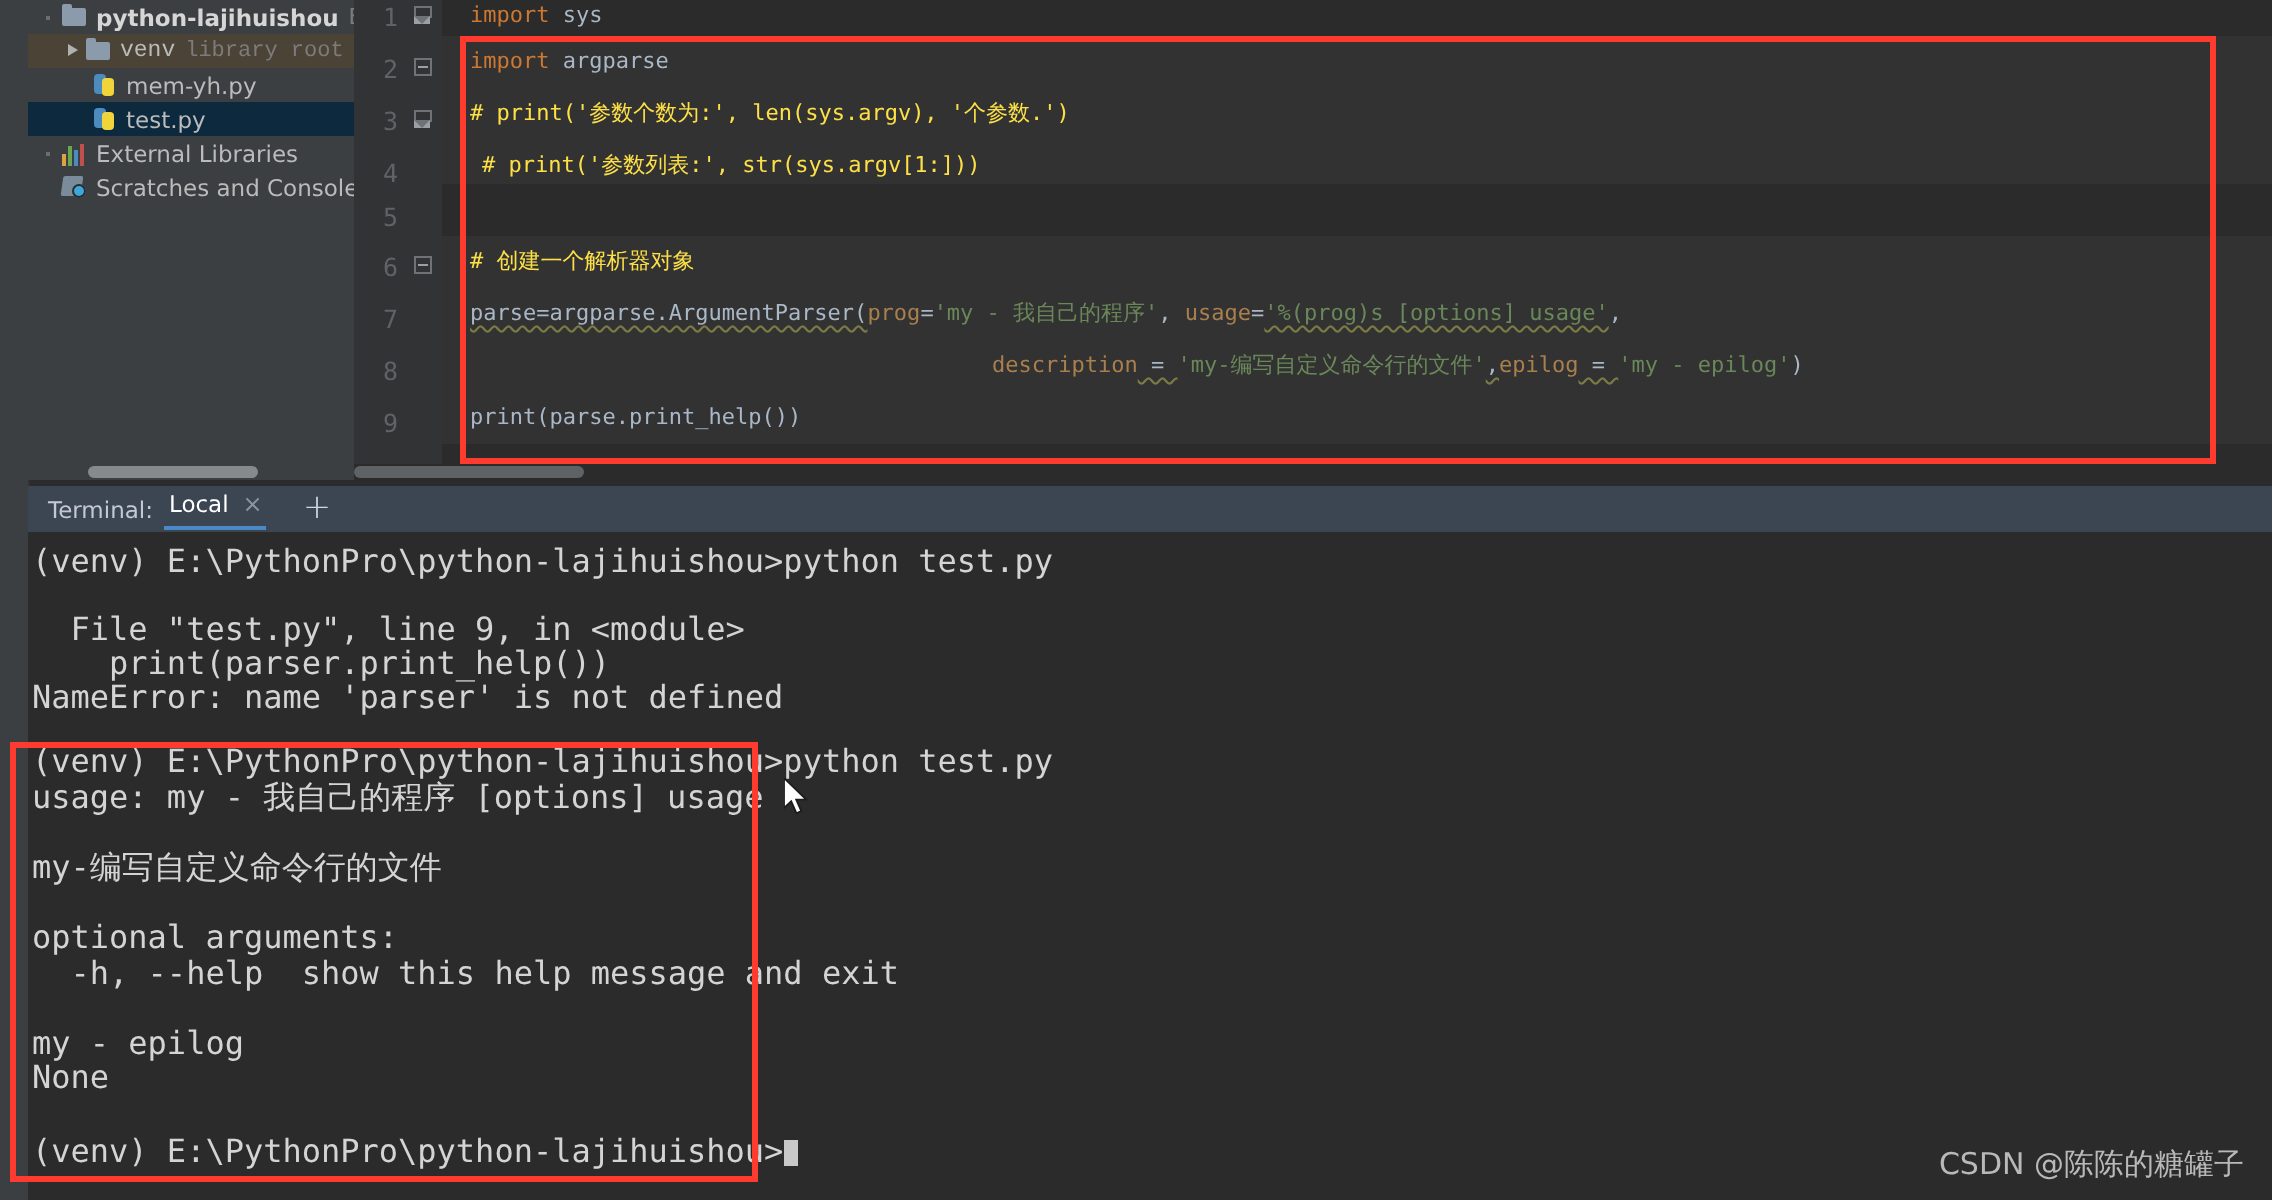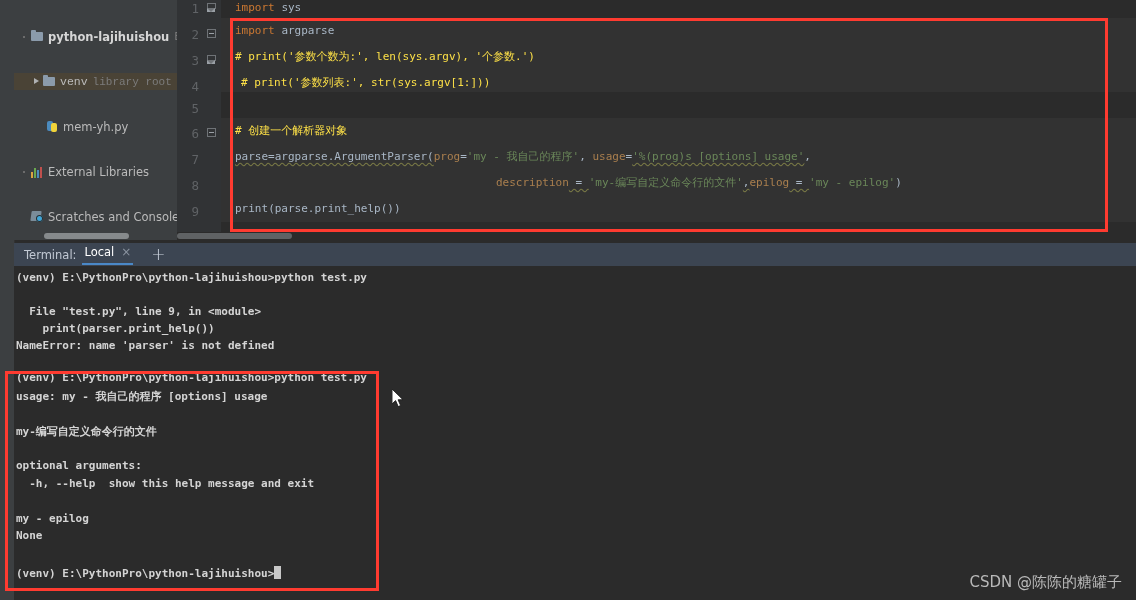--- a/index.html
+++ b/index.html
@@ -49,21 +49,20 @@
   }
   .tree-row {
     position: relative;
     height: 17px;
     display: flex;
     align-items: center;
     padding-left: 4px;
     white-space: nowrap;
     font-size: 11.5px;
     color: #bbbbbb;
-    margin-top: 28px;
   }
   .tree-row.lvl1 { padding-left: 6px; }
   .tree-row.lvl2 { padding-left: 18px; font-family: Liberation Mono, monospace; }
   .tree-row.lvl3 { padding-left: 32px; }
   .tree-row.row-venv {
     background: #4a4336;
   }
   .tree-row.row-selected {
     background: #0d293e;
   }
@@ -293,24 +292,23 @@
   }
   .terminal-body {
     position: absolute; left: 14px; top: 266px; right: 0; bottom: 0;
     background: #2b2b2b;
     overflow: hidden;
   }
   .tline {
     position: absolute;
     left: 0px;
     font-family: "DejaVu Sans Mono", monospace;
-    font-size: 11px;
+    font-size: 16px;
     color: #d4d4d4;
     white-space: pre;
-    font-weight: bold;
   }
   .caret {
     display: inline-block;
     width: 7px; height: 13px;
     background: #c8c8c8;
     vertical-align: -2px;
   }
 
   
   .cursor {
@@ -355,20 +353,24 @@
       <span class="tree-label">venv</span>
       <span class="tree-hint">library root</span>
     </div>
 
 
     <div class="tree-row lvl3">
       <span class="ico py"></span>
       <span class="tree-label">mem-yh.py</span>
     </div>
 
+    <div class="tree-row lvl3 row-selected">
+      <span class="ico py"></span>
+      <span class="tree-label">test.py</span>
+    </div>
 
     <div class="tree-row lvl1">
       <span class="arrow dot"></span>
       <span class="ico bars">
           <i></i>
           <i></i>
           <i></i>
           <i></i>
         </span>
       <span class="tree-label">External Libraries</span>

